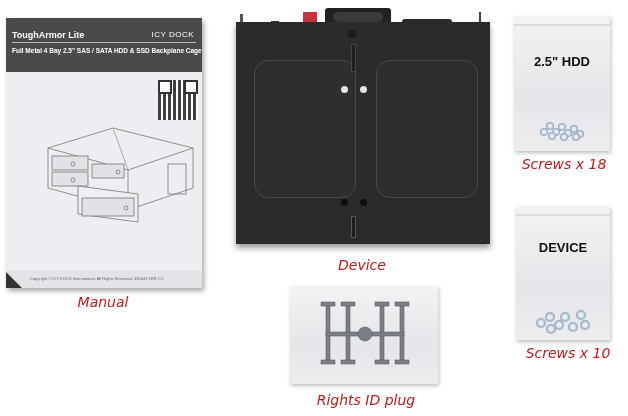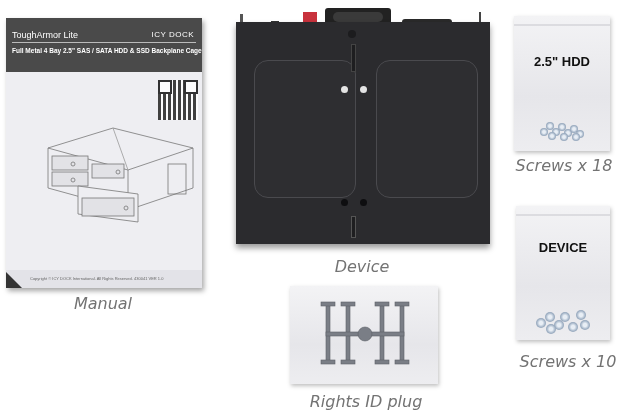--- a/index.html
+++ b/index.html
@@ -1,23 +1,23 @@
 <!DOCTYPE html>
 <html><head>
 <meta charset="utf-8">
 <style>
   html, body { margin:0; padding:0; }
   body { width:628px; height:416px; background:#ffffff; position:relative; overflow:hidden; font-family:"Liberation Sans", sans-serif; }
   .abs { position:absolute; }
-  .caption { position:absolute; font-family:"DejaVu Sans", sans-serif; font-style:italic; font-size:16px; color:#737373; text-align:center; white-space:nowrap; }
+  .caption { position:absolute; font-family:"DejaVu Sans", sans-serif; font-style:italic; font-size:14px; color:#b91c1c; text-align:center; white-space:nowrap; }
 
   
   .manual { left:6px; top:18px; width:196px; height:270px; background:#eeeef2; box-shadow:2px 3px 5px rgba(0,0,0,0.35); }
   .manual-head { position:absolute; left:0; top:0; width:196px; height:54px; background:#4a4a4a; }
-  .manual-title { position:absolute; left:6px; top:12px; color:#fff; font-weight:normal; font-size:9px; }
+  .manual-title { position:absolute; left:6px; top:12px; color:#fff; font-weight:bold; font-size:9px; }
   .manual-brand { position:absolute; right:8px; top:12px; color:#fff; font-size:8px; letter-spacing:0.5px; }
   .manual-rule { position:absolute; left:6px; right:6px; top:24px; height:1px; background:#bbb; }
   .manual-sub { position:absolute; left:6px; top:29px; color:#fff; font-weight:bold; font-size:6.5px; white-space:nowrap; }
   .qr { position:absolute; left:152px; top:62px; width:40px; height:40px; background:
       repeating-linear-gradient(90deg,#222 0 3px,#fff 3px 5px),
       #fff; opacity:0.85; }
   .qr::before, .qr::after { content:""; position:absolute; width:10px; height:10px; border:2px solid #111; background:#fff; }
   .qr::before { left:0; top:0; }
   .qr::after { right:0; top:0; }
   .cage { position:absolute; left:12px; top:100px; width:180px; height:110px; }
@@ -118,21 +118,21 @@
     <div class="screw" style="left:0; top:8px; width:10px; height:10px;"></div>
       <div class="screw" style="left:9px; top:2px; width:10px; height:10px;"></div>
     <div class="screw" style="left:18px; top:10px; width:10px; height:10px;"></div>
       <div class="screw" style="left:24px; top:2px; width:10px; height:10px;"></div>
     <div class="screw" style="left:32px; top:12px; width:10px; height:10px;"></div>
       <div class="screw" style="left:40px; top:0; width:10px; height:10px;"></div>
     <div class="screw" style="left:44px; top:10px; width:10px; height:10px;"></div>
       <div class="screw" style="left:10px; top:14px; width:10px; height:10px;"></div>
   </div>
 </div>
-<div class="caption" style="left:512px; top:345px; width:112px;margin-top:7px;">Screws x 10</div>
+<div class="caption" style="left:512px; top:345px; width:112px;">Screws x 10</div>
 
 <div class="abs bag" style="left:290px; top:286px; width:148px; height:98px;">
   <svg style="position:absolute; left:30px; top:12px;" width="90" height="70" viewBox="0 0 90 70">
     <g fill="#7a7e86" stroke="#5e6168" stroke-width="0.6">
       <rect x="6" y="6" width="4" height="58"></rect>
         <rect x="26" y="6" width="4" height="58"></rect>
       <rect x="60" y="6" width="4" height="58"></rect>
         <rect x="80" y="6" width="4" height="58"></rect>
       <rect x="6" y="34" width="78" height="4"></rect>
       <circle cx="45" cy="36" r="7"></circle>

